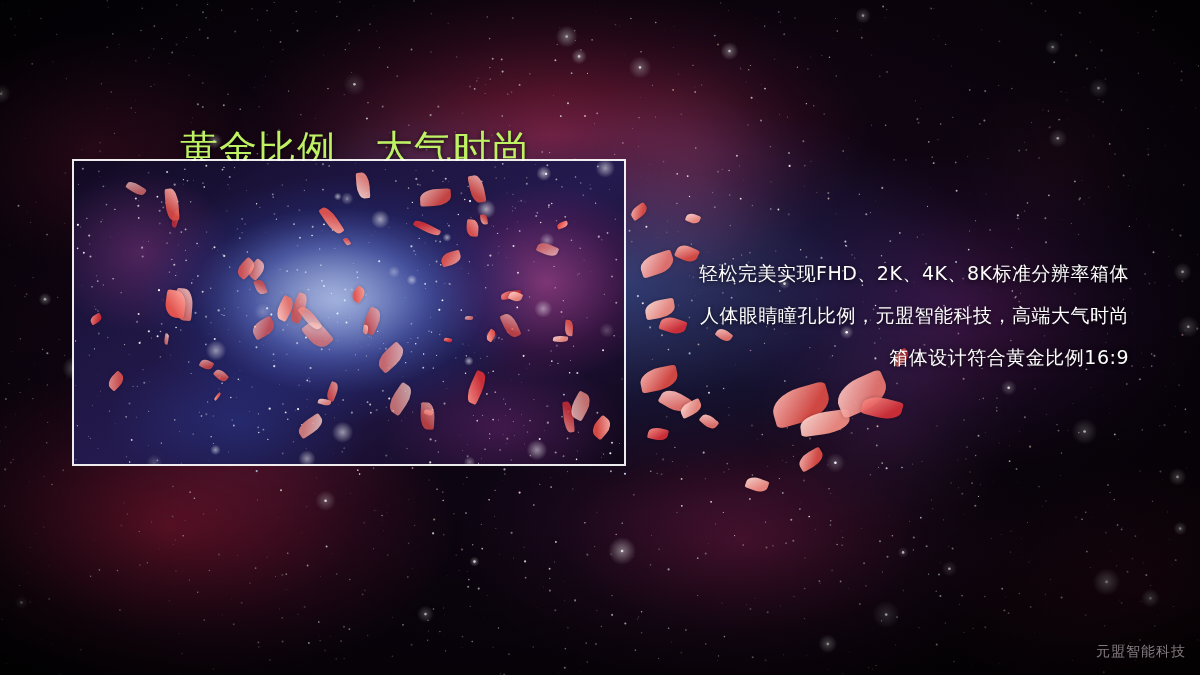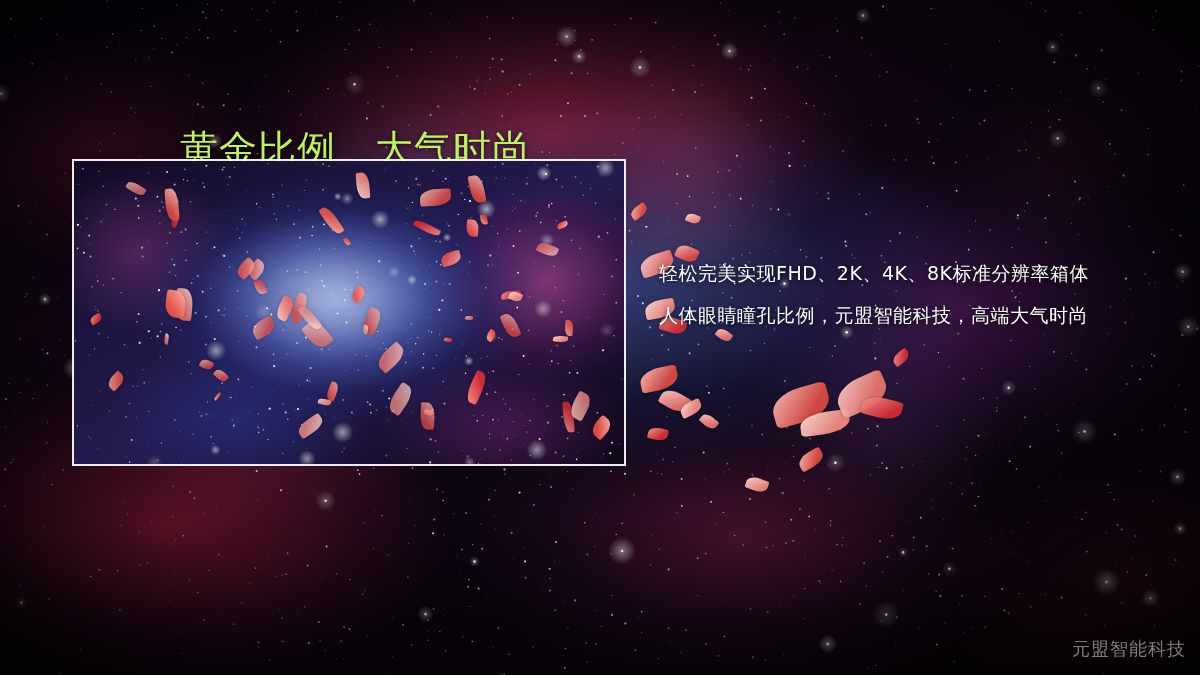--- a/index.html
+++ b/index.html
@@ -67,30 +67,30 @@
   
   #slide-title{
     position:absolute;left:180px;top:102px;
     font-size:38px;line-height:1.2;
     color:#bef264;letter-spacing:1px;
     white-space:pre;
     text-shadow:0 1px 5px rgba(0,0,0,.75);
     margin-top:25px;
   }
   #body-text{
-    position:absolute;left:659px;top:252px;width:470px;
+    position:absolute;left:659px;top:252px;width:470px;text-align:right;
   }
   #body-text .line{
     font-size:19px;line-height:42px;color:#ffffff;
     white-space:nowrap;letter-spacing:.5px;
     text-shadow:0 1px 5px rgba(0,0,0,.8);
   }
   #watermark{
     position:absolute;right:14px;bottom:14px;
-    font-size:18px;color:rgba(205,195,200,0.62);
+    font-size:14px;color:rgba(205,195,200,0.62);
     letter-spacing:1px;
   }
 </style>
 </head>
 <body>
 
 <div id="slide">
 
   <div class="bg-layer bg-base"></div>
   <div class="bg-layer bg-wisp"></div>
@@ -2435,16 +2435,17 @@
       <div class="petal" style="left:746px;top:478px;width:22px;height:13px;transform:rotate(20deg);opacity:0.95;background:linear-gradient(135deg,#ffe0da 0%,#ef8b82 70%,#ef8b82 100%);box-shadow:0 0 4px rgba(0,0,0,.25);"></div>
       <div class="petal" style="left:716px;top:330px;width:16px;height:10px;transform:rotate(35deg);opacity:0.95;background:linear-gradient(135deg,#ffd2cf 0%,#e4736e 70%,#e4736e 100%);box-shadow:0 0 4px rgba(0,0,0,.25);"></div>
       <div class="petal" style="left:892px;top:352px;width:18px;height:11px;transform:rotate(-40deg);opacity:0.95;background:linear-gradient(135deg,#ff9a90 0%,#d02f38 70%,#d02f38 100%);box-shadow:0 0 4px rgba(0,0,0,.25);"></div>
       <div class="petal" style="left:686px;top:214px;width:14px;height:9px;transform:rotate(22deg);opacity:0.95;background:linear-gradient(135deg,#ffe0da 0%,#ef8b82 70%,#ef8b82 100%);box-shadow:0 0 4px rgba(0,0,0,.25);"></div>
       <div class="petal" style="left:630px;top:206px;width:18px;height:11px;transform:rotate(-35deg);opacity:0.95;background:linear-gradient(135deg,#ffc2bc 0%,#d94a44 70%,#d94a44 100%);box-shadow:0 0 4px rgba(0,0,0,.25);"></div>
     </div>
 
   <div id="body-text">
     <div class="line">轻松完美实现FHD、2K、4K、8K标准分辨率箱体</div>
     <div class="line">人体眼睛瞳孔比例，元盟智能科技，高端大气时尚</div>
+    <div class="line">箱体设计符合黄金比例16:9</div>
   </div>
 
   <div id="watermark">元盟智能科技</div>
 </div>
 
 </body></html>

